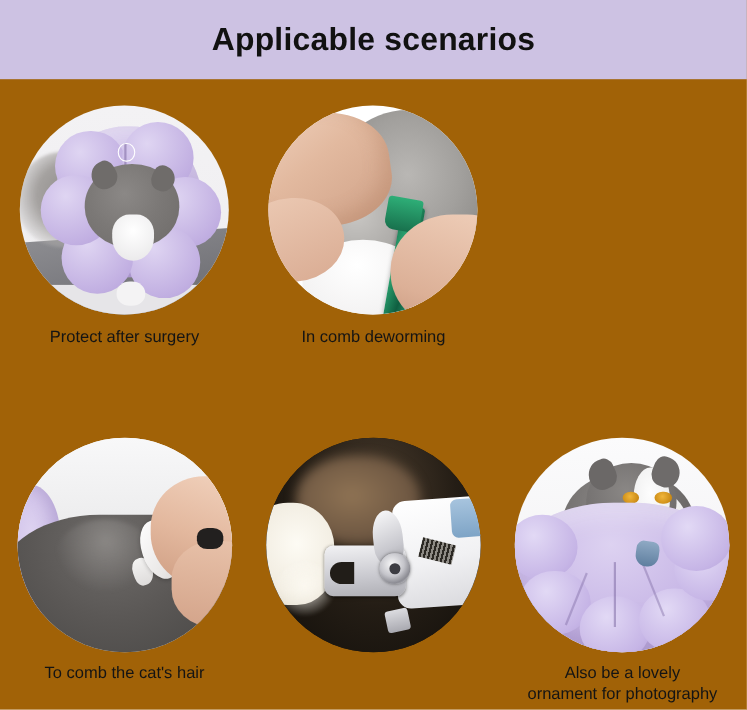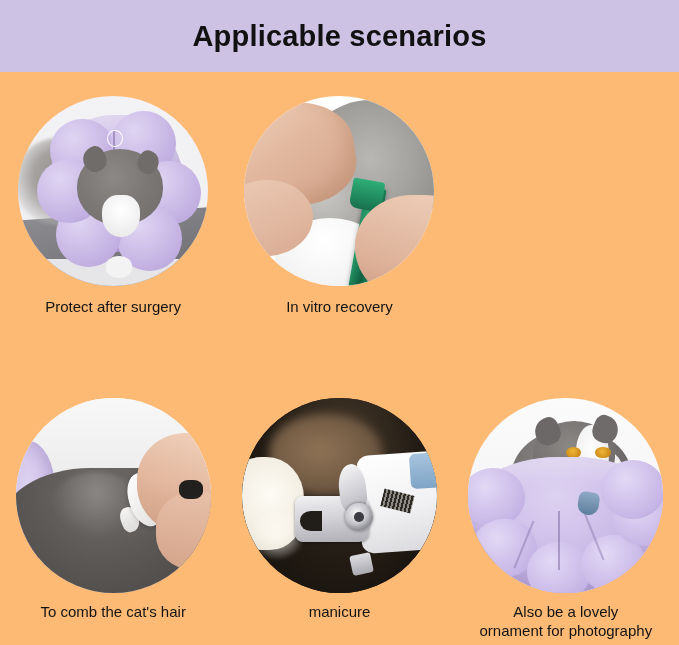--- a/index.html
+++ b/index.html
@@ -10,21 +10,21 @@
     width: 679px;
     height: 645px;
     background: #ffffff;
     font-family: "Liberation Sans", sans-serif;
     overflow: hidden;
   }
   .infographic {
     position: relative;
     width: 679px;
     height: 645px;
-    background: #fdba74;
+    background: #a16207;
   }
   
   .header-band {
     position: absolute;
     left: 0;
     top: 0;
     width: 679px;
     height: 72px;
     background: #cdc2e3;
     display: flex;
@@ -517,21 +517,21 @@
           <div class="layer fur"></div>
           <div class="layer fur2"></div>
           <div class="layer belly"></div>
           <div class="layer thumb"></div>
           <div class="layer nail"></div>
           <div class="layer fingerLow"></div>
           <div class="layer comb"></div>
           <div class="layer combHead"></div>
           <div class="layer handR"></div>
         </div>
-        <div class="caption">In vitro recovery</div>
+        <div class="caption">In comb deworming</div>
       </div>
 
     </div>
 
     <div class="row row-2">
 
       <div class="cell">
         <div class="photo p4">
           <div class="layer bgWall"></div>
           <div class="layer collar"></div>
@@ -555,21 +555,20 @@
           <div class="layer clipperBody"></div>
           <div class="layer clipperBlue"></div>
           <div class="layer spring"></div>
           <div class="layer clipperJaw"></div>
           <div class="layer clipperNotch"></div>
           <div class="layer lever"></div>
           <div class="layer pivot"></div>
           <div class="layer pivotHole"></div>
           <div class="layer handleTip"></div>
         </div>
-        <div class="caption">manicure</div>
       </div>
 
       <div class="cell">
         <div class="photo p6">
           <div class="layer bodyBot"></div>
           <div class="layer tail"></div>
           <div class="layer ruff"></div>
           <div class="layer ruffWhite"></div>
           <div class="layer head"></div>
           <div class="layer blaze"></div>

